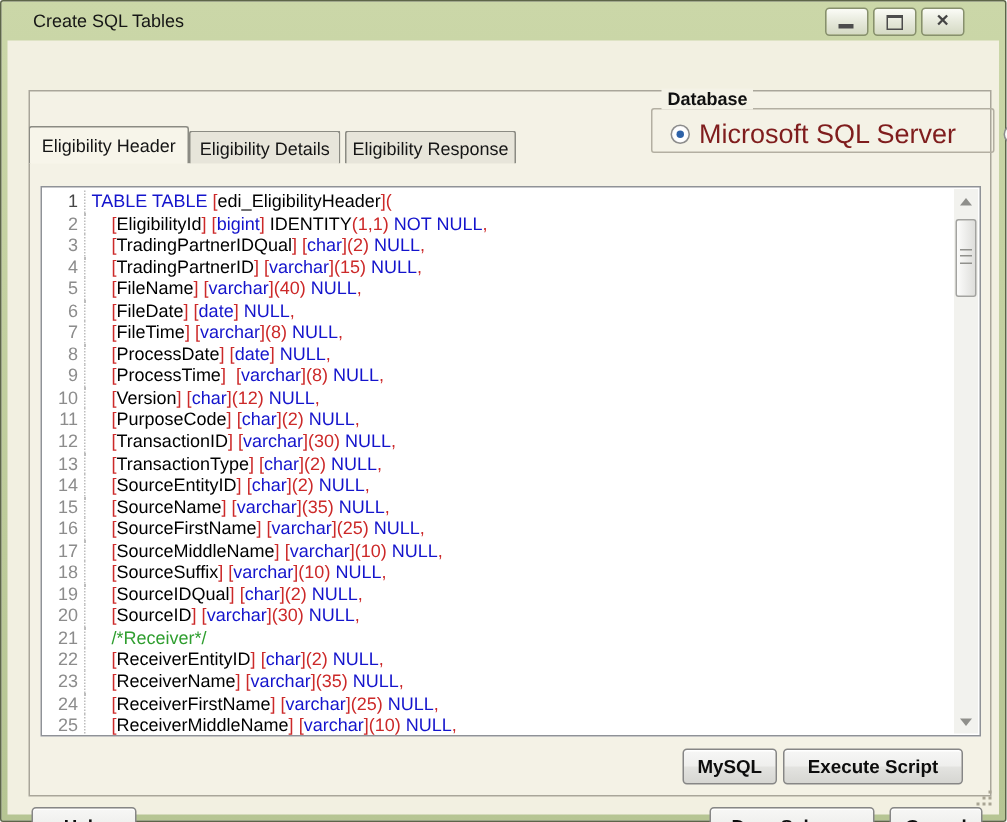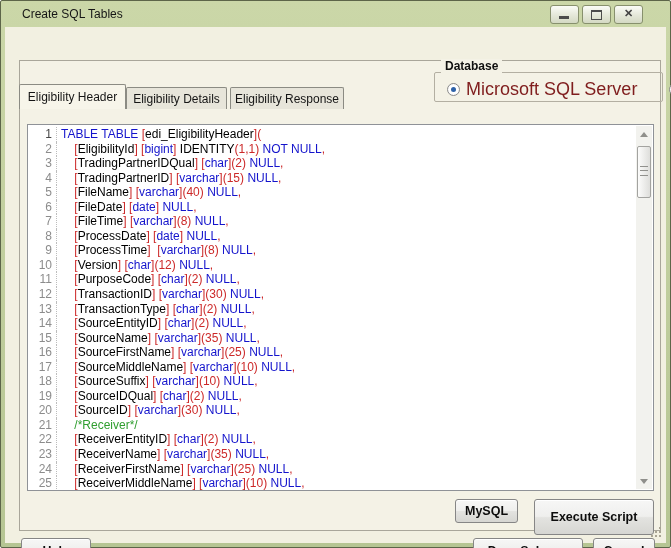--- a/index.html
+++ b/index.html
@@ -49,21 +49,21 @@
     background:linear-gradient(to right,#fcfcfb,#dededb);cursor:pointer;}
   .thumb-grip{position:absolute;left:2px;top:19px;width:8px;height:8px;
     border-top:1px solid #91918d;border-bottom:1px solid #91918d;}
   .thumb-grip::after{content:"";position:absolute;left:0;top:3px;width:8px;border-top:1px solid #91918d;}
 
   .btn{position:absolute;box-sizing:border-box;border:1px solid #868686;border-radius:3px;
     background:linear-gradient(#f7f7f6,#efefed 48%,#e3e3e0 52%,#d6d6d2);
     font-family:"Liberation Sans",sans-serif;font-size:12.5px;font-weight:bold;color:#0d0d0d;
     display:flex;align-items:center;justify-content:center;cursor:pointer;box-shadow:inset 0 1px 0 #ffffff;}
   .btn-save{left:450px;top:472px;width:63px;height:24px;}
-  .btn-exec{left:529px;top:472px;width:120px;height:36px;text-align:right;}
+  .btn-exec{left:517px;top:472px;width:120px;height:24px;text-align:right;}
   .btn-help{left:16px;top:511px;width:70px;height:25px;}
   .btn-drop{left:468px;top:511px;width:110px;height:25px;}
   .btn-cancel{left:588px;top:511px;width:62px;height:25px;}
 
   .grip{position:absolute;right:5px;bottom:6px;width:12px;height:12px;cursor:nwse-resize;}
   .grip i{position:absolute;width:2px;height:2px;background:#a8a493;}
   .grip i:nth-child(1){right:0;bottom:8px;}
   .grip i:nth-child(2){right:4px;bottom:4px;}
   .grip i:nth-child(3){right:0;bottom:4px;}
   .grip i:nth-child(4){right:8px;bottom:0;}

